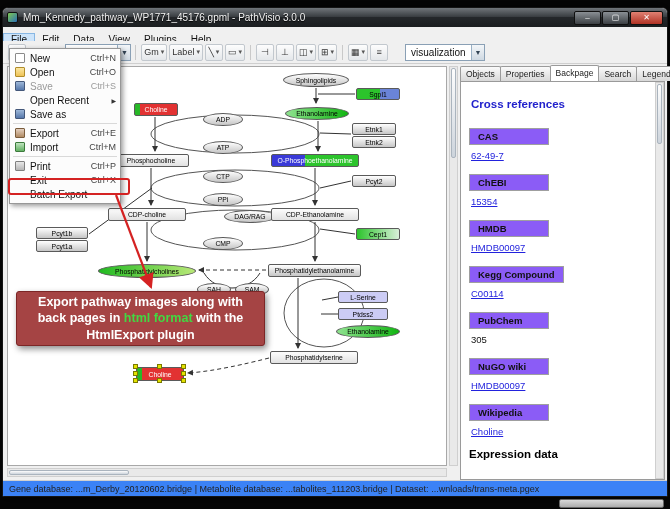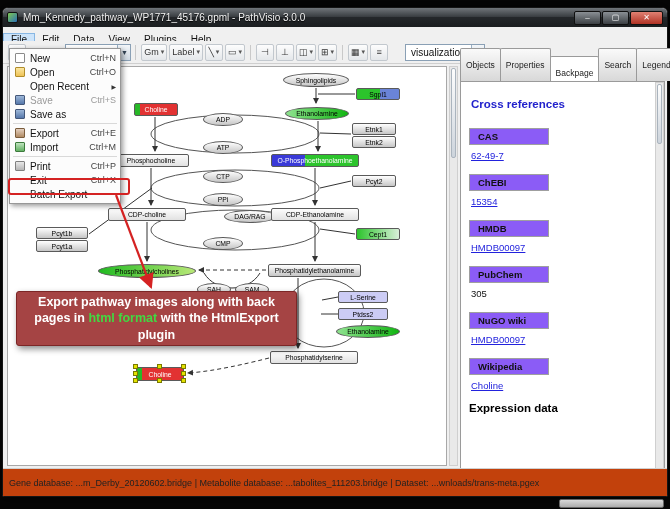--- a/index.html
+++ b/index.html
@@ -67,36 +67,36 @@
   .handle { position:absolute; width:5px; height:5px; background:#e3e300; border:1px solid #7a7a00; z-index:3; }
 
   .vscroll, .hscroll, .pscroll { background:#e9e9e9; border:1px solid #cfcfcf; position:absolute; }
   .vscroll { left:446px; top:2px; width:9px; height:400px; }
   .hscroll { left:4px; top:404px; width:440px; height:9px; }
   .thumb { background:linear-gradient(#fdfdfd,#cdd4dc); border:1px solid #aab4be; position:absolute; border-radius:2px; }
 
   
   .panel { position:absolute; left:457px; top:0; right:2px; bottom:0; }
   .tabs { display:flex; height:17px; align-items:flex-end; }
-  .tab { font-size:8.5px; padding:11px 5px; background:linear-gradient(#fafafa,#d8d8d8);
+  .tab { font-size:8.5px; padding:2px 5px; background:linear-gradient(#fafafa,#d8d8d8);
     border:1px solid #9a9a9a; border-bottom:none; border-radius:2px 2px 0 0; margin-right:-1px; color:#222; }
   .tab.active { background:#fff; position:relative; padding-bottom:3px; }
   .panelbody { position:absolute; left:0; top:17px; right:0; bottom:0; background:#fff;
     border:1px solid #9a9a9a; padding:6px 10px 0 8px; overflow:hidden; }
   .pscroll { right:1px; top:18px; width:9px; bottom:1px; }
   .bp-heading { color:#2222cc; font-weight:bold; font-size:11.5px; margin:10px 0 16px 2px; }
   .xref { margin-bottom:11px; }
   .xref-name { display:inline-block; min-width:80px; background:#8b5cf6; border:1px solid #9f9f9f;
     font-size:9.5px; font-weight:bold; color:#111; padding:2px 8px; }
   .xref-link { font-size:9.5px; color:#2222dd; text-decoration:underline; margin:5px 0 0 2px; display:block; }
   .xref-value { font-size:9.5px; color:#111; margin:5px 0 0 2px; display:block; }
   .bp-footer { font-weight:bold; font-size:11.5px; color:#000; margin-top:6px; }
 
   
-  .statusbar { position:absolute; left:0; right:0; bottom:0; height:28px; background:#c2410c;
+  .statusbar { position:absolute; left:0; right:0; bottom:0; height:16px; background:#3b82f6;
     border-top:1px solid #d0d0d0; font-size:9px; color:#222; display:flex; align-items:center;
     padding:0 6px; white-space:nowrap; overflow:hidden; }
 
   
   .filemenu { position:absolute; left:6px; top:40px; width:112px; background:#fcfcfc;
     border:1px solid #979797; box-shadow:2px 2px 5px rgba(0,0,0,.4); z-index:60; padding:2px 0; }
   .menu-item { display:flex; align-items:center; height:14px; font-size:10px; color:#111; padding:0 4px; }
   .menu-item.disabled { color:#9a9a9a; }
   .mi-icon { width:10px; height:10px; margin:0 5px 0 1px; border-radius:1px; }
   .mi-icon.new { background:#fff; border:1px solid #8a8a8a; }
@@ -108,21 +108,21 @@
   .mi-icon.none { visibility:hidden; }
   .mi-label { flex:1; }
   .mi-short { color:#444; margin-left:8px; font-size:9px; }
   .menu-item.disabled .mi-short { color:#9a9a9a; }
   .mi-arrow { font-size:6px; color:#333; margin-left:3px; }
   .menu-sep { height:1px; background:#d9d9d9; margin:2px 3px; }
 
   
   .batch-highlight { position:absolute; left:8px; top:178px; width:122px; height:17px;
     border:2px solid #d42222; border-radius:3px; z-index:70; }
-  .ann-box { position:absolute; left:16px; top:291px; width:281px; height:55px;
+  .ann-box { position:absolute; left:16px; top:291px; width:249px; height:55px;
     background:#a54444; border:1px solid #7c2626; border-radius:3px; z-index:50;
     color:#fff; font-weight:bold; font-size:12.5px; line-height:1.3; text-align:center;
     display:flex; align-items:center; justify-content:center; padding:3px 10px;
     box-shadow:2px 3px 6px rgba(0,0,0,.45); }
   .ann-box .hl { color:#42d842; }
   .arrow-overlay { position:absolute; left:0; top:0; z-index:80; pointer-events:none; }
 
   .desktop-fragment { position:absolute; left:559px; top:499px; width:105px; height:9px;
     background:linear-gradient(#d8d8d8,#ababab); border:1px solid #666; border-radius:2px; }
 </style>
@@ -293,20 +293,21 @@
           <span class="tab active">Backpage</span>
           <span class="tab">Search</span>
           <span class="tab">Legend</span>
         </div>
       <div class="panelbody">
         <div class="bp-heading">Cross references</div>
         <div>
             <div class="xref"><div class="xref-name">CAS</div><span class="xref-link">62-49-7</span></div>
             <div class="xref"><div class="xref-name">ChEBI</div><span class="xref-link">15354</span></div>
             <div class="xref"><div class="xref-name">HMDB</div><span class="xref-link">HMDB00097</span></div>
+            <div class="xref"><div class="xref-name">Kegg Compound</div><span class="xref-link">C00114</span></div>
             <div class="xref"><div class="xref-name">PubChem</div><span class="xref-value">305</span></div>
             <div class="xref"><div class="xref-name">NuGO wiki</div><span class="xref-link">HMDB00097</span></div>
             <div class="xref"><div class="xref-name">Wikipedia</div><span class="xref-link">Choline</span></div>
           </div>
         <div class="bp-footer">Expression data</div>
       </div>
       <div class="pscroll">
         <span class="thumb" style="left:1px;top:1px;width:5px;height:60px;"></span>
       </div>
     </div>
@@ -321,30 +322,30 @@
         <div class="menu-item">
           <span class="mi-icon new"></span>
           <span class="mi-label">New</span>
           <span class="mi-short">Ctrl+N</span>
         </div>
         <div class="menu-item">
           <span class="mi-icon open"></span>
           <span class="mi-label">Open</span>
           <span class="mi-short">Ctrl+O</span>
         </div>
+        <div class="menu-item disabled">
+          <span class="mi-icon save"></span>
+          <span class="mi-label">Save</span>
+          <span class="mi-short">Ctrl+S</span>
+        </div>
         <div class="menu-item">
           <span class="mi-icon none"></span>
           <span class="mi-label">Open Recent</span>
           <span class="mi-short"></span>
           <span class="mi-arrow">▶</span>
-        </div>
-        <div class="menu-item disabled">
-          <span class="mi-icon save"></span>
-          <span class="mi-label">Save</span>
-          <span class="mi-short">Ctrl+S</span>
         </div>
         <div class="menu-item">
           <span class="mi-icon save"></span>
           <span class="mi-label">Save as</span>
           <span class="mi-short"></span>
         </div>
         <div class="menu-sep"></div>
         <div class="menu-item">
           <span class="mi-icon export"></span>
           <span class="mi-label">Export</span>

